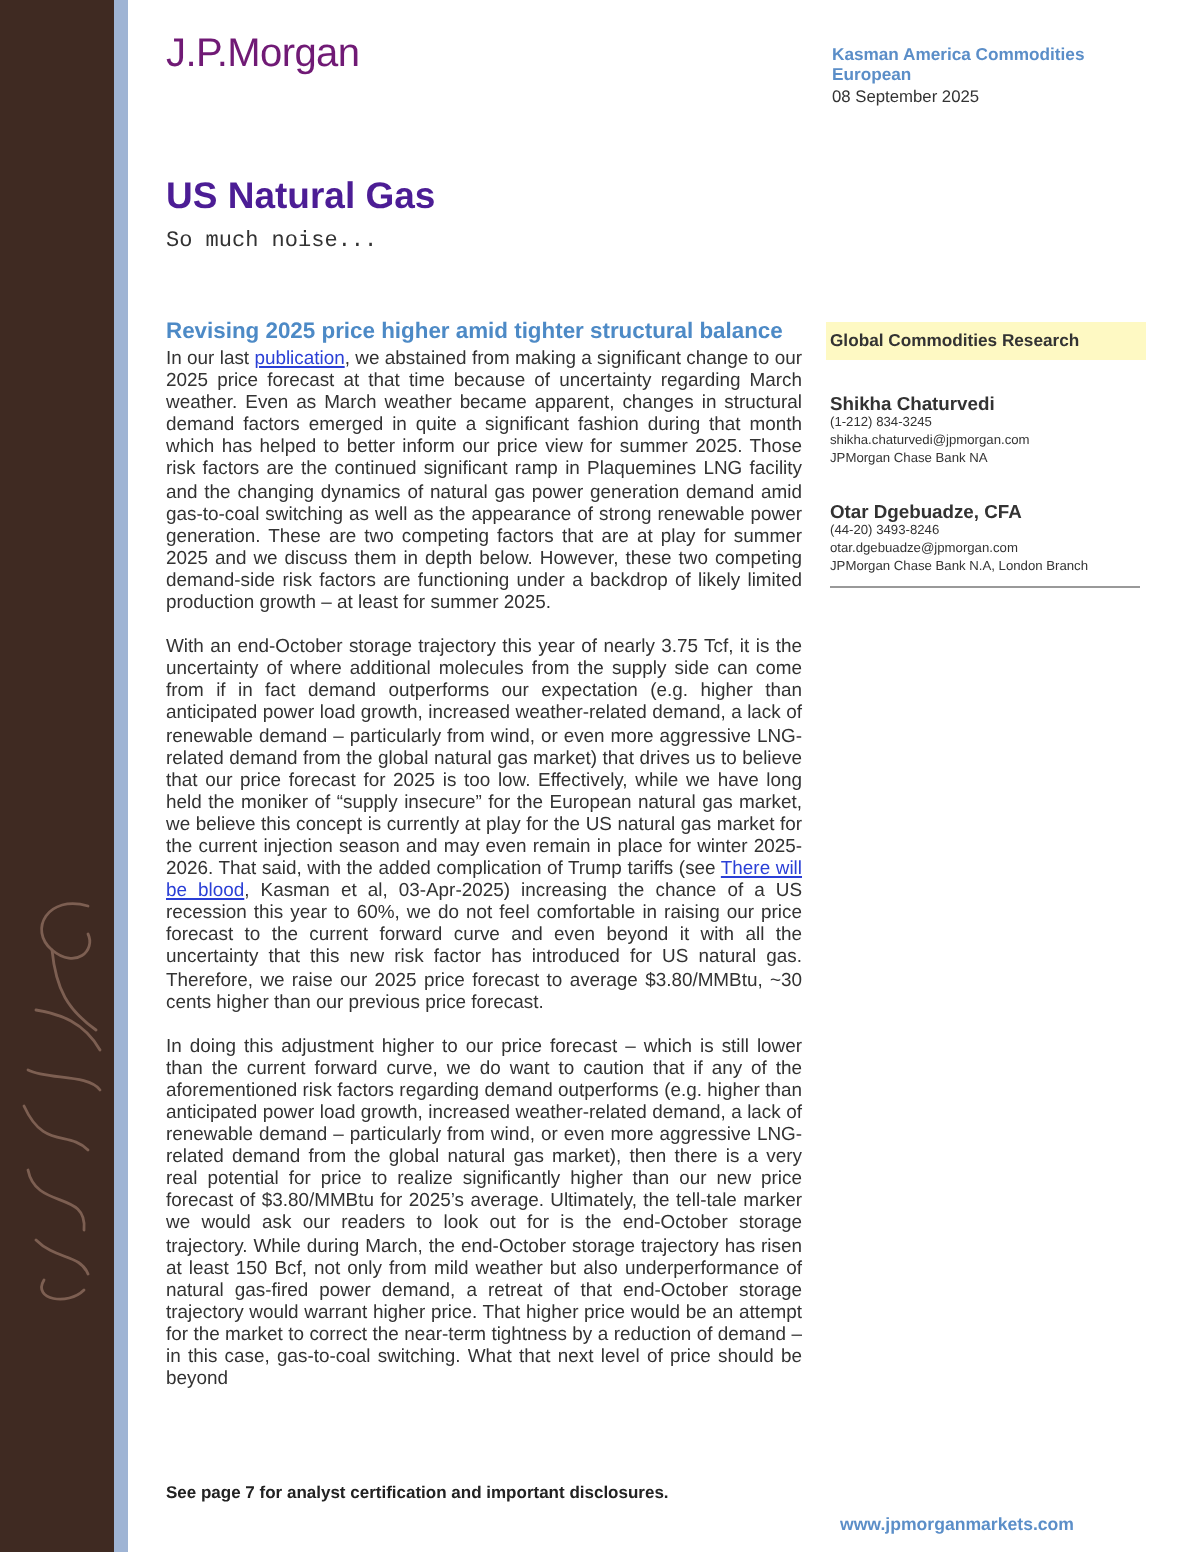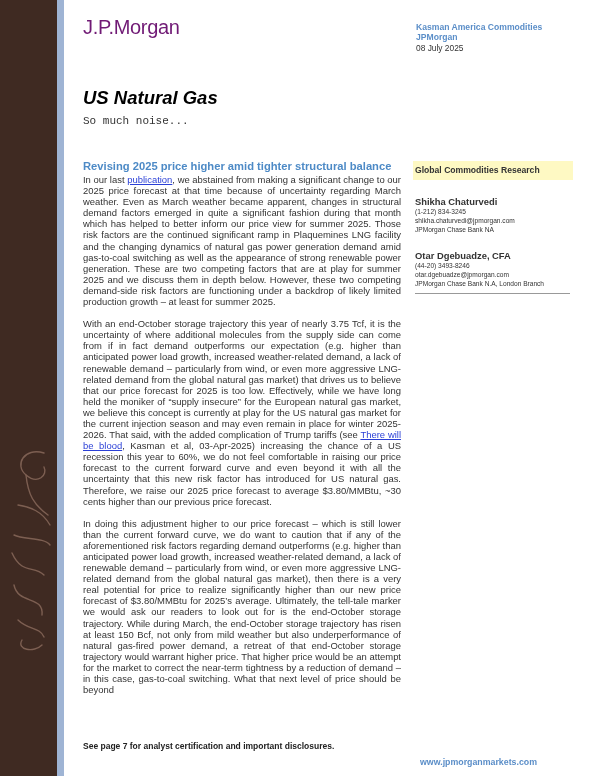--- a/index.html
+++ b/index.html
@@ -9,21 +9,21 @@
   .sidebar { position: absolute; left: 0; top: 0; width: 57px; height: 776px; background: #3f2a22; }
   .sidebar-strip { position: absolute; left: 57px; top: 0; width: 7px; height: 776px; background: #9fb4d4; }
   .signature { position: absolute; left: 4px; top: 445px; width: 50px; height: 210px; }
 
   .logo { position: absolute; left: 83px; top: 16px; font-family: Liberation Sans, sans-serif; font-size: 20px; color: #701a75; letter-spacing: -0.3px; }
 
   .header-right { position: absolute; left: 416px; top: 22px; width: 170px; }
   .header-dept { font-size: 8.6px; font-weight: bold; color: #5b8ec8; line-height: 10px; }
   .header-date { font-size: 8.4px; color: #333; line-height: 11px; margin-top: 1px; }
 
-  .title { position: absolute; left: 83px; top: 87px; font-size: 18.5px; font-weight: bold; color: #000000; font-style: italic; }
+  .title { position: absolute; left: 83px; top: 87px; font-size: 18.5px; font-weight: bold; color: #4c1d95; }
   .subtitle { position: absolute; left: 83px; top: 115px; font-size: 11px; color: #333; font-family: Liberation Mono, monospace; }
 
   .section-heading { position: absolute; left: 83px; top: 160px; font-size: 11.2px; font-weight: bold; color: #4d8ac6; white-space: nowrap; }
 
   .body-text { position: absolute; left: 83px; top: 174px; width: 318px; font-family: Liberation Sans, sans-serif; font-size: 9.45px; line-height: 11.1px; color: #333; text-align: justify; }
   .body-text p { margin-bottom: 11px; }
   .body-text a { color: #2a3fd6; text-decoration: underline; }
 
   .authors { position: absolute; left: 413px; top: 161px; width: 160px; }
   .authors-label { background: #fef9c3; font-size: 8.6px; font-weight: bold; color: #333; padding: 4px 2px; line-height: 11px; }
@@ -50,22 +50,22 @@
       <path d="M18 195 C12 205, 30 208, 38 200"></path>
     </g>
   </svg>
 </div>
 <div class="sidebar-strip"></div>
 
 <div class="logo">J.P.Morgan</div>
 
 <div class="header-right">
   <div class="header-dept">Kasman America Commodities</div>
-  <div class="header-dept">JPMorgan</div>
-  <div class="header-date">08 July 2025</div>
+  <div class="header-dept">European</div>
+  <div class="header-date">08 September 2025</div>
 </div>
 
 <div class="title">US Natural Gas</div>
 <div class="subtitle">So much noise...</div>
 
 <div class="section-heading">Revising 2025 price higher amid tighter structural balance</div>
 
 <div class="body-text">
   <p><span>In our last </span><a>publication</a><span>, we abstained from making a significant change to our 2025 price forecast at that time because of uncertainty regarding March weather. Even as March weather became apparent, changes in structural demand factors emerged in quite a significant fashion during that month which has helped to better inform our price view for summer 2025. Those risk factors are the continued significant ramp in Plaquemines LNG facility and the changing dynamics of natural gas power generation demand amid gas-to-coal switching as well as the appearance of strong renewable power generation. These are two competing factors that are at play for summer 2025 and we discuss them in depth below. However, these two competing demand-side risk factors are functioning under a backdrop of likely limited production growth – at least for summer 2025.</span></p>
   <p><span>With an end-October storage trajectory this year of nearly 3.75 Tcf, it is the uncertainty of where additional molecules from the supply side can come from if in fact demand outperforms our expectation (e.g. higher than anticipated power load growth, increased weather-related demand, a lack of renewable demand – particularly from wind, or even more aggressive LNG-related demand from the global natural gas market) that drives us to believe that our price forecast for 2025 is too low. Effectively, while we have long held the moniker of “supply insecure” for the European natural gas market, we believe this concept is currently at play for the US natural gas market for the current injection season and may even remain in place for winter 2025-2026. That said, with the added complication of Trump tariffs (see </span><a>There will be blood</a><span>, Kasman et al, 03-Apr-2025) increasing the chance of a US recession this year to 60%, we do not feel comfortable in raising our price forecast to the current forward curve and even beyond it with all the uncertainty that this new risk factor has introduced for US natural gas. Therefore, we raise our 2025 price forecast to average $3.80/MMBtu, ~30 cents higher than our previous price forecast.</span></p>

